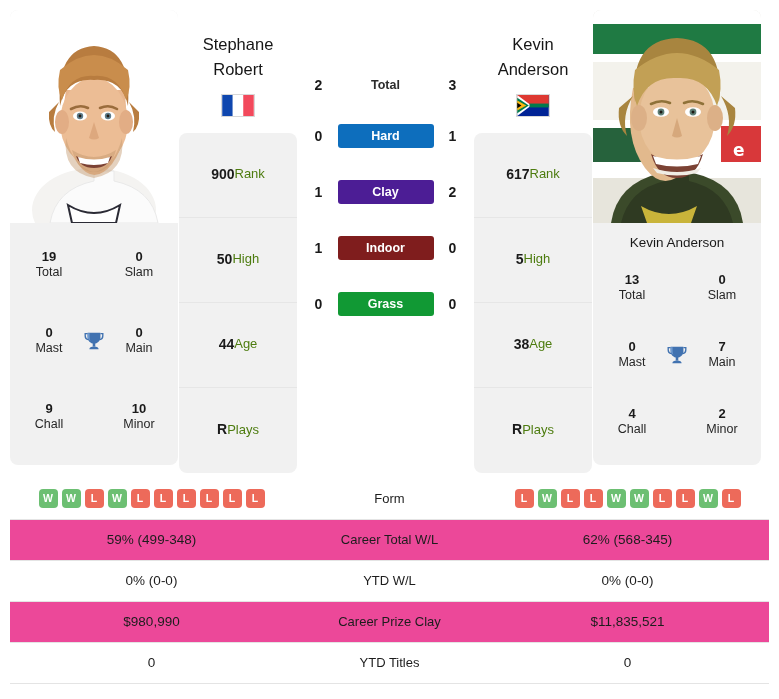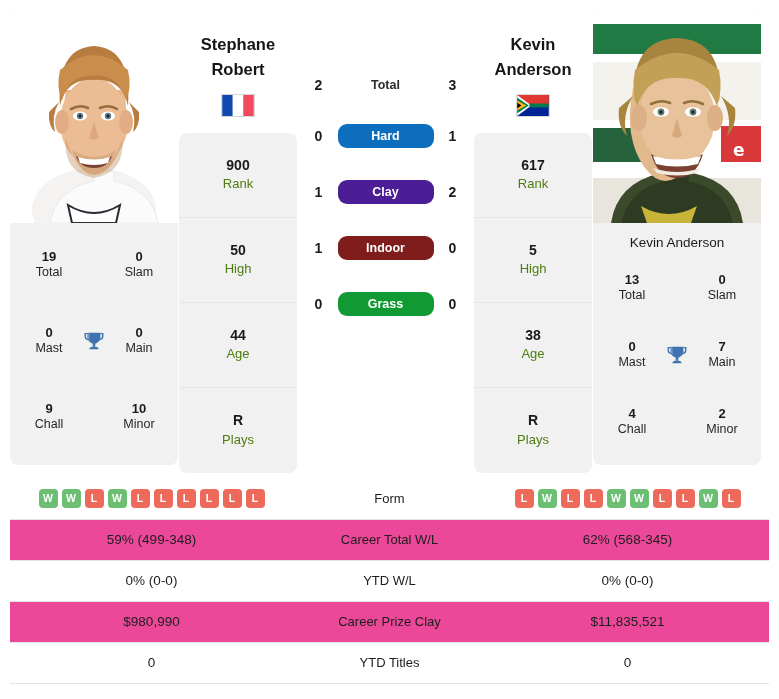--- a/index.html
+++ b/index.html
@@ -40,44 +40,44 @@
   }
   .mini-stats { flex: 1; display: flex; flex-direction: column; justify-content: space-around; padding: 4px 0 10px 0; }
   .mini-row { display: flex; align-items: center; justify-content: space-between; padding: 0 10px; }
   .mini-cell { width: 58px; text-align: center; }
   .mini-val { font-size: 13px; font-weight: bold; line-height: 1.25; }
   .mini-lbl { font-size: 12.5px; color: #262626; line-height: 1.25; }
   .trophy { width: 30px; display: flex; align-items: center; justify-content: center; }
 
   
   .name-col { width: 120px; flex: 0 0 120px; display: flex; flex-direction: column; align-items: center; }
-  .pname { font-size: 16.5px; font-weight: bold; text-align: center; line-height: 1.5; margin-top: 22px; color: #161616; }
+  .pname { font-size: 16.5px; font-weight: normal; text-align: center; line-height: 1.5; margin-top: 22px; color: #161616; }
   .flag { margin-top: 12px; width: 34px; height: 23px; border: 1px solid #d8d8d8; }
   .statbox {
     margin-top: 16px;
     width: 118px;
     background: #f1f1f1;
     border-radius: 8px;
     overflow: hidden;
   }
-  .statcell { height: 85px; display: flex; flex-direction: column; align-items: center; justify-content: center; border-bottom: 1px solid #e6e6e6; }
+  .statcell { height: 85px; display: flex; align-items: center; justify-content: center; border-bottom: 1px solid #e6e6e6; }
   .statcell:last-child { border-bottom: none; }
   .stat-val { font-size: 14px; font-weight: bold; line-height: 1.4; }
   .stat-lbl { font-size: 13px; color: #4d7c0f; line-height: 1.4; }
 
   
   .center-col { width: 175px; flex: 0 0 175px; display: flex; flex-direction: column; align-items: center; }
   .h2h-row { display: flex; align-items: center; justify-content: center; width: 175px; height: 56px; }
   .h2h-row.first { margin-top: 52px; height: 46px; }
   .h2h-num { width: 34px; text-align: center; font-size: 14px; font-weight: bold; }
   .h2h-mid { width: 100px; display: flex; align-items: center; justify-content: center; }
   .h2h-total-lbl { font-size: 12.5px; font-weight: bold; color: #2d2d2d; }
   .surf {
     width: 96px; height: 24px;
-    border-radius: 9px;
+    border-radius: 3px;
     display: flex; align-items: center; justify-content: center;
     color: #ffffff; font-size: 12.5px; font-weight: bold;
   }
 
   
   .tbl { width: 759px; margin: 0 10px; border-collapse: collapse; table-layout: fixed; }
   .tbl tr { border-bottom: 1px solid #e4e4e4; }
   .tbl tr.shaded { background: #ec4899; }
   .tbl td { height: 41px; vertical-align: middle; text-align: center; font-size: 13.5px; color: #1d1d1d; }
   .tbl td.label { font-weight: normal; width: 193px; font-size: 13px; }

